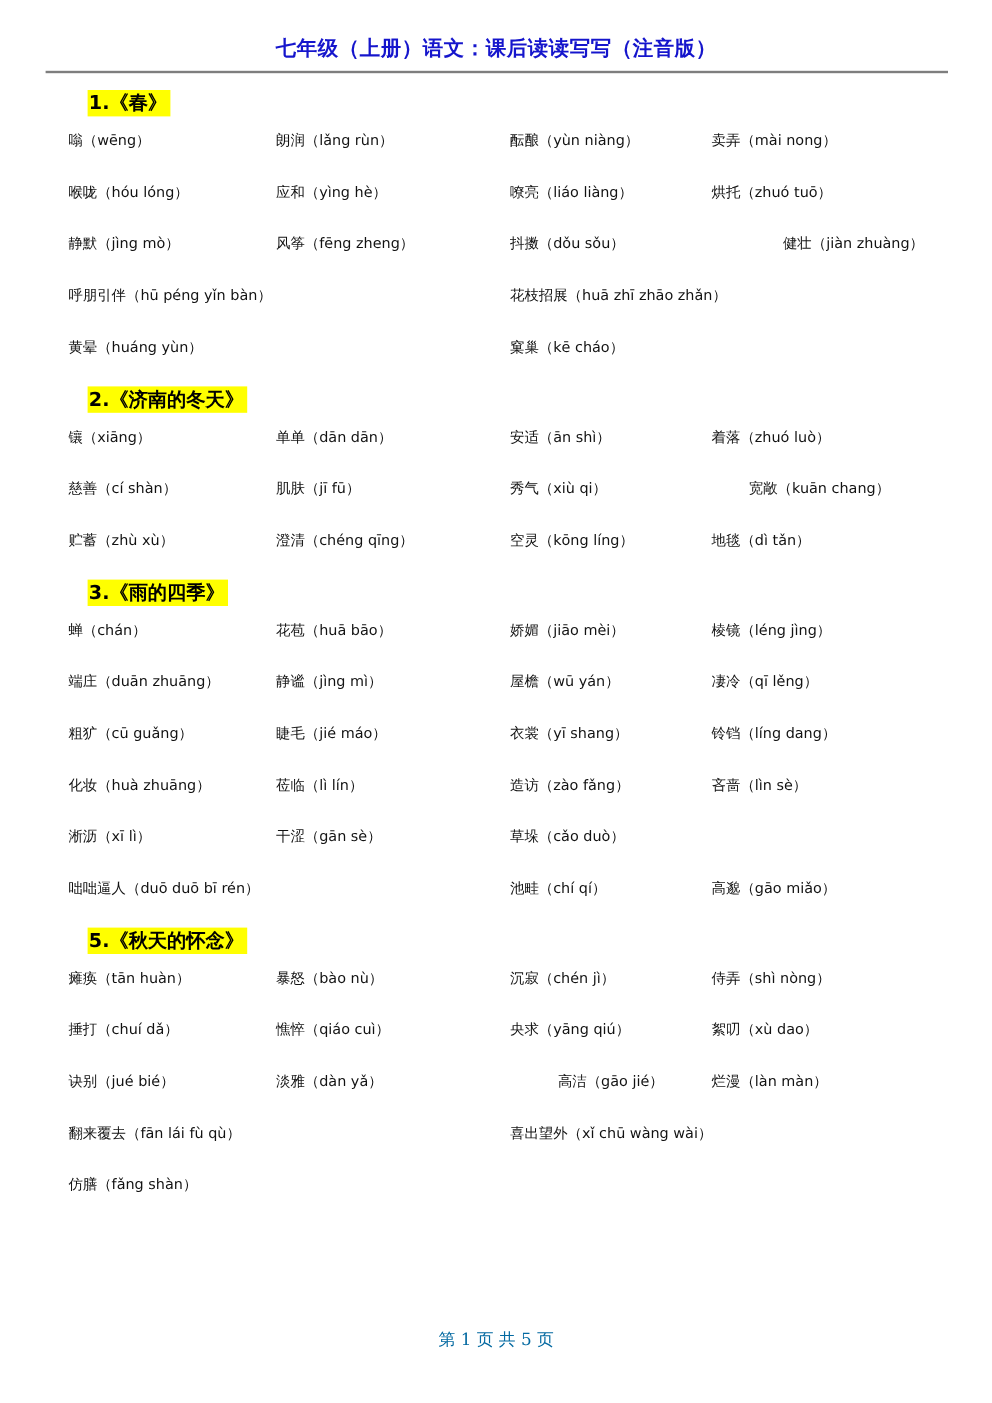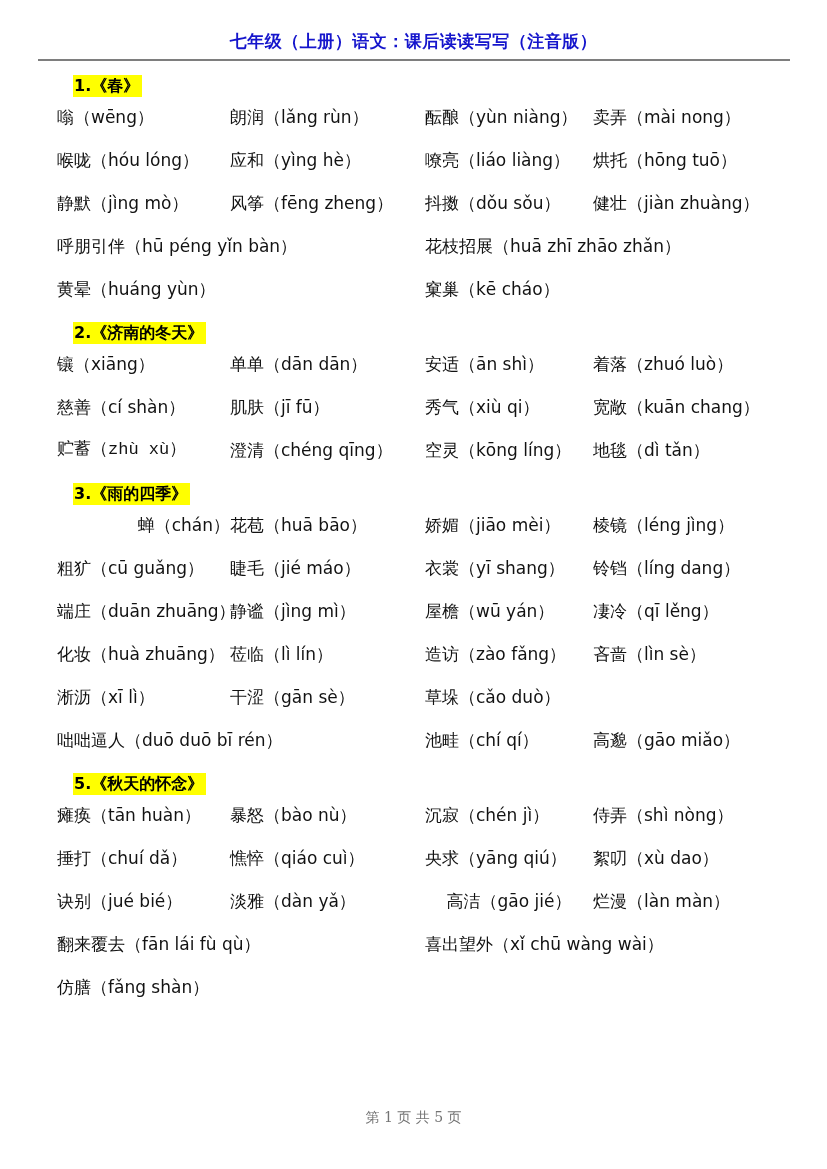--- a/index.html
+++ b/index.html
@@ -14,26 +14,26 @@
   }
   .title-rule{
     border:none;border-top:2px solid #7e7e7e;height:0;
     margin:0 -20px 14px -19px;
   }
   .section{margin:0;}
   .section-heading{font-size:16px;font-weight:bold;line-height:22px;margin:0 0 10px 0;color:#000;padding-left:16px;}
   .highlight{background:var(--hl,#ffff00);padding:1px 3px 2px 1px;}
   .word-row{
     display:grid;grid-template-columns:173px 195px 168px 1fr;
-    margin-bottom:23px;font-size:17px;line-height:20px;
+    margin-bottom:23px;font-size:12px;line-height:20px;
   }
   .word-item{white-space:nowrap;color:#121212;}
   .page-footer{
     position:absolute;left:0;right:0;top:1108px;text-align:center;
-    font-size:14px;line-height:18px;color:#737373;
+    font-size:14px;line-height:18px;color:#0369a1;
     font-family:"DejaVu Serif","Liberation Serif",serif;
   }
 </style>
 </head>
 <body>
 
 <div class="page">
   <div class="doc-title">七年级（上册）语文：课后读读写写（注音版）</div>
   <hr class="title-rule">
   <div>
@@ -42,27 +42,27 @@
         <div class="word-row">
           <span class="word-item" style="grid-column: 1 / span 1;">嗡（wēng）</span>
           <span class="word-item" style="grid-column: 2 / span 1;">朗润（lǎng rùn）</span>
           <span class="word-item" style="grid-column: 3 / span 1;">酝酿（yùn niàng）</span>
           <span class="word-item" style="grid-column: 4 / span 1;">卖弄（mài nong）</span>
         </div>
         <div class="word-row">
           <span class="word-item" style="grid-column: 1 / span 1;">喉咙（hóu lóng）</span>
           <span class="word-item" style="grid-column: 2 / span 1;">应和（yìng hè）</span>
           <span class="word-item" style="grid-column: 3 / span 1;">嘹亮（liáo liàng）</span>
-          <span class="word-item" style="grid-column: 4 / span 1;">烘托（hōng tuō）</span>
+          <span class="word-item" style="grid-column: 4 / span 1;">烘托（zhuó tuō）</span>
         </div>
         <div class="word-row">
           <span class="word-item" style="grid-column: 1 / span 1;">静默（jìng mò）</span>
           <span class="word-item" style="grid-column: 2 / span 1;">风筝（fēng zheng）</span>
           <span class="word-item" style="grid-column: 3 / span 1;">抖擞（dǒu sǒu）</span>
-          <span class="word-item" style="grid-column: 4 / span 1;">健壮（jiàn zhuàng）</span>
+          <span class="word-item" style="grid-column: 4 / span 1; text-align: right;">健壮（jiàn zhuàng）</span>
         </div>
         <div class="word-row">
           <span class="word-item" style="grid-column: 1 / span 2;">呼朋引伴（hū péng yǐn bàn）</span>
           <span class="word-item" style="grid-column: 3 / span 2;">花枝招展（huā zhī zhāo zhǎn）</span>
         </div>
         <div class="word-row">
           <span class="word-item" style="grid-column: 1 / span 1;">黄晕（huáng yùn）</span>
           <span class="word-item" style="grid-column: 3 / span 1;">窠巢（kē cháo）</span>
         </div>
       </section>
@@ -71,48 +71,48 @@
         <div class="word-row">
           <span class="word-item" style="grid-column: 1 / span 1;">镶（xiāng）</span>
           <span class="word-item" style="grid-column: 2 / span 1;">单单（dān dān）</span>
           <span class="word-item" style="grid-column: 3 / span 1;">安适（ān shì）</span>
           <span class="word-item" style="grid-column: 4 / span 1;">着落（zhuó luò）</span>
         </div>
         <div class="word-row">
           <span class="word-item" style="grid-column: 1 / span 1;">慈善（cí shàn）</span>
           <span class="word-item" style="grid-column: 2 / span 1;">肌肤（jī fū）</span>
           <span class="word-item" style="grid-column: 3 / span 1;">秀气（xiù qi）</span>
-          <span class="word-item" style="grid-column: 4 / span 1;">宽敞（kuān chang）</span>
+          <span class="word-item" style="grid-column: 4 / span 1; margin-left: 31px;">宽敞（kuān chang）</span>
         </div>
         <div class="word-row">
-          <span class="word-item" style="grid-column: 1 / span 1; font-family: Liberation Mono, monospace;">贮蓄（zhù xù）</span>
+          <span class="word-item" style="grid-column: 1 / span 1;">贮蓄（zhù xù）</span>
           <span class="word-item" style="grid-column: 2 / span 1;">澄清（chéng qīng）</span>
           <span class="word-item" style="grid-column: 3 / span 1;">空灵（kōng líng）</span>
           <span class="word-item" style="grid-column: 4 / span 1;">地毯（dì tǎn）</span>
         </div>
       </section>
       <section class="section">
         <div class="section-heading"><span class="highlight">3.《雨的四季》</span></div>
         <div class="word-row">
-          <span class="word-item" style="grid-column: 1 / span 1; text-align: right;">蝉（chán）</span>
+          <span class="word-item" style="grid-column: 1 / span 1;">蝉（chán）</span>
           <span class="word-item" style="grid-column: 2 / span 1;">花苞（huā bāo）</span>
           <span class="word-item" style="grid-column: 3 / span 1;">娇媚（jiāo mèi）</span>
           <span class="word-item" style="grid-column: 4 / span 1;">棱镜（léng jìng）</span>
+        </div>
+        <div class="word-row">
+          <span class="word-item" style="grid-column: 1 / span 1;">端庄（duān zhuāng）</span>
+          <span class="word-item" style="grid-column: 2 / span 1;">静谧（jìng mì）</span>
+          <span class="word-item" style="grid-column: 3 / span 1;">屋檐（wū yán）</span>
+          <span class="word-item" style="grid-column: 4 / span 1;">凄冷（qī lěng）</span>
         </div>
         <div class="word-row">
           <span class="word-item" style="grid-column: 1 / span 1;">粗犷（cū guǎng）</span>
           <span class="word-item" style="grid-column: 2 / span 1;">睫毛（jié máo）</span>
           <span class="word-item" style="grid-column: 3 / span 1;">衣裳（yī shang）</span>
           <span class="word-item" style="grid-column: 4 / span 1;">铃铛（líng dang）</span>
-        </div>
-        <div class="word-row">
-          <span class="word-item" style="grid-column: 1 / span 1;">端庄（duān zhuāng）</span>
-          <span class="word-item" style="grid-column: 2 / span 1;">静谧（jìng mì）</span>
-          <span class="word-item" style="grid-column: 3 / span 1;">屋檐（wū yán）</span>
-          <span class="word-item" style="grid-column: 4 / span 1;">凄冷（qī lěng）</span>
         </div>
         <div class="word-row">
           <span class="word-item" style="grid-column: 1 / span 1;">化妆（huà zhuāng）</span>
           <span class="word-item" style="grid-column: 2 / span 1;">莅临（lì lín）</span>
           <span class="word-item" style="grid-column: 3 / span 1;">造访（zào fǎng）</span>
           <span class="word-item" style="grid-column: 4 / span 1;">吝啬（lìn sè）</span>
         </div>
         <div class="word-row">
           <span class="word-item" style="grid-column: 1 / span 1;">淅沥（xī lì）</span>
           <span class="word-item" style="grid-column: 2 / span 1;">干涩（gān sè）</span>

